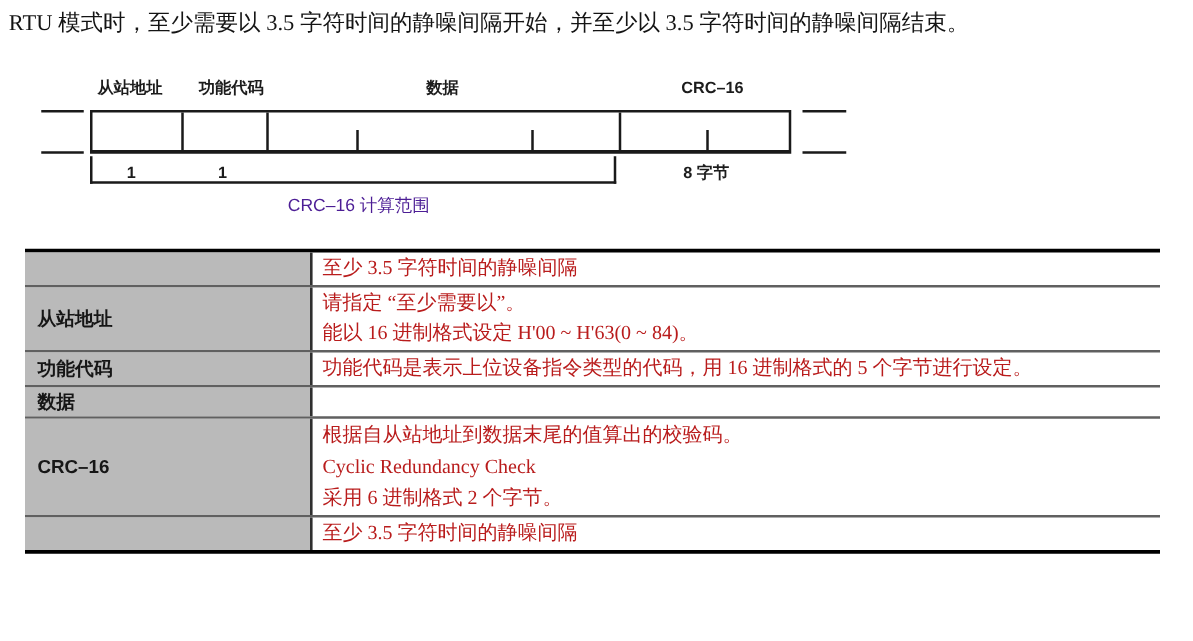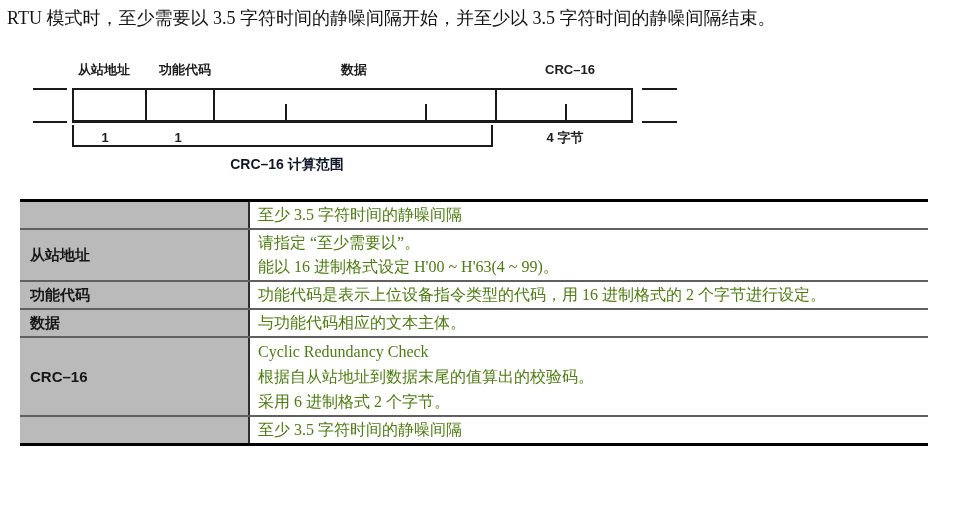--- a/index.html
+++ b/index.html
@@ -39,41 +39,41 @@
   }
   .bytelabel {
     position:absolute; top:68px; transform:translateX(-50%);
     font-family:"Liberation Sans","DejaVu Sans",sans-serif;
     font-size:13px; line-height:15px; font-weight:bold; color:#1c1c1c;
     white-space:nowrap;
   }
   .caption {
     position:absolute; top:94px; left:287px; transform:translateX(-50%);
     font-family:"Liberation Sans","DejaVu Sans",sans-serif;
-    font-size:14px; line-height:16px; font-weight:bold; color:#0f172a;
+    font-size:14px; line-height:16px; font-weight:normal; color:#4c1d95;
     white-space:nowrap;
   }
   
   .spec-table {
     position:absolute; left:20px; top:199px; width:908px;
     border-top:3px solid #000000; border-bottom:3px solid #000000;
   }
   .trow { display:flex; border-bottom:2px solid #606060; }
   .trow:last-child { border-bottom:none; }
   .tlabel {
     width:230px; flex:0 0 230px;
     background:#bababa;
     border-right:2px solid #2f2f2f;
     display:flex; align-items:center;
     padding:2px 6px 2px 10px;
     font-family:"Liberation Sans","DejaVu Sans",sans-serif;
     font-size:15px; font-weight:bold; color:#161616;
   }
   .tcontent { flex:1; padding:1px 8px; }
-  .tline { font-size:16px; line-height:24px; color:#4d7c0f; white-space:nowrap; }
+  .tline { font-size:16px; line-height:24px; color:#b91c1c; white-space:nowrap; }
   .trow-crc .tline { line-height:25px; }
 </style>
 </head>
 <body>
 
 <p class="intro">RTU 模式时，至少需要以 3.5 字符时间的静噪间隔开始，并至少以 3.5 字符时间的静噪间隔结束。</p>
 
 <div class="diagram">
 
   <span class="dlabel" style="left:104px">从站地址</span>
@@ -90,62 +90,61 @@
     <div class="vdiv" style="left:71px"></div>
     <div class="vdiv" style="left:139px"></div>
     <div class="vdiv" style="left:421px"></div>
     <div class="vtick" style="left:211px"></div>
     <div class="vtick" style="left:351px"></div>
     <div class="vtick" style="left:491px"></div>
   </div>
 
   <span class="bytelabel" style="left:105px">1</span>
   <span class="bytelabel" style="left:178px">1</span>
-  <span class="bytelabel" style="left:565px">4 字节</span>
+  <span class="bytelabel" style="left:565px">8 字节</span>
 
   <div class="bracket"></div>
   <span class="caption">CRC–16 计算范围</span>
 </div>
 
 <div class="spec-table">
 
   <div class="trow">
     <div class="tlabel"></div>
     <div class="tcontent">
       <div class="tline">至少 3.5 字符时间的静噪间隔</div>
     </div>
   </div>
 
   <div class="trow">
     <div class="tlabel">从站地址</div>
     <div class="tcontent">
       <div class="tline">请指定 “至少需要以”。</div>
-      <div class="tline">能以 16 进制格式设定 H'00 ~ H'63(4 ~ 99)。</div>
+      <div class="tline">能以 16 进制格式设定 H'00 ~ H'63(0 ~ 84)。</div>
     </div>
   </div>
 
   <div class="trow">
     <div class="tlabel">功能代码</div>
     <div class="tcontent">
-      <div class="tline">功能代码是表示上位设备指令类型的代码，用 16 进制格式的 2 个字节进行设定。</div>
+      <div class="tline">功能代码是表示上位设备指令类型的代码，用 16 进制格式的 5 个字节进行设定。</div>
     </div>
   </div>
 
   <div class="trow">
     <div class="tlabel">数据</div>
     <div class="tcontent">
-      <div class="tline">与功能代码相应的文本主体。</div>
     </div>
   </div>
 
   <div class="trow trow-crc">
     <div class="tlabel">CRC–16</div>
     <div class="tcontent">
+      <div class="tline">根据自从站地址到数据末尾的值算出的校验码。</div>
       <div class="tline">Cyclic Redundancy Check</div>
-      <div class="tline">根据自从站地址到数据末尾的值算出的校验码。</div>
       <div class="tline">采用 6 进制格式 2 个字节。</div>
     </div>
   </div>
 
   <div class="trow">
     <div class="tlabel"></div>
     <div class="tcontent">
       <div class="tline">至少 3.5 字符时间的静噪间隔</div>
     </div>
   </div>

